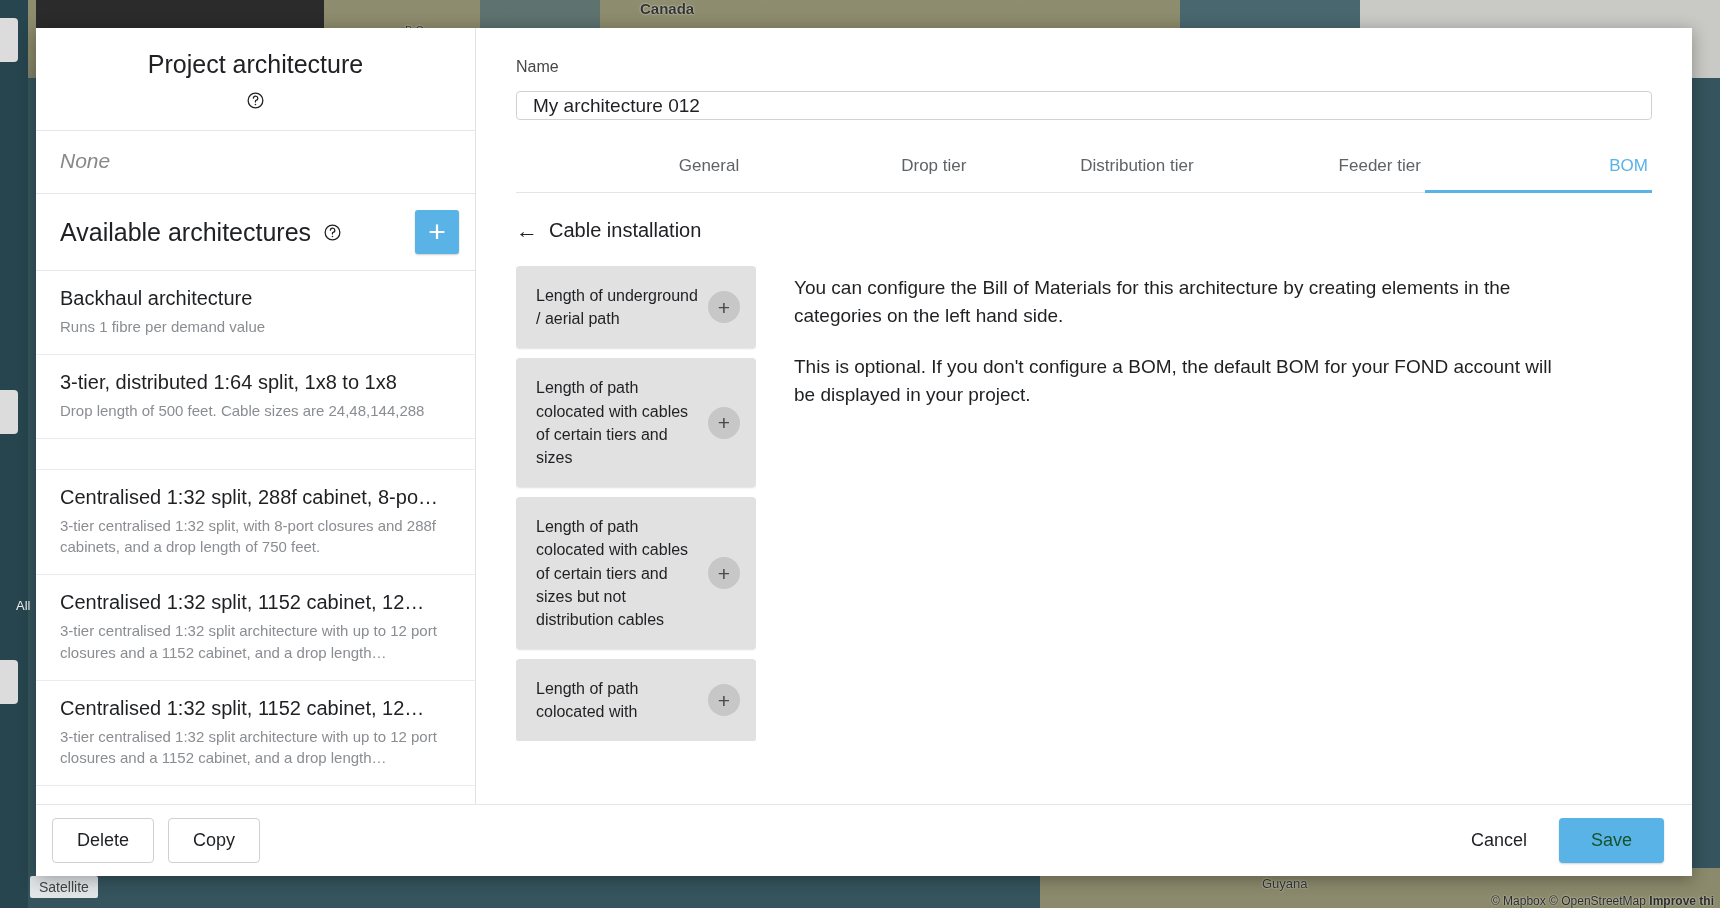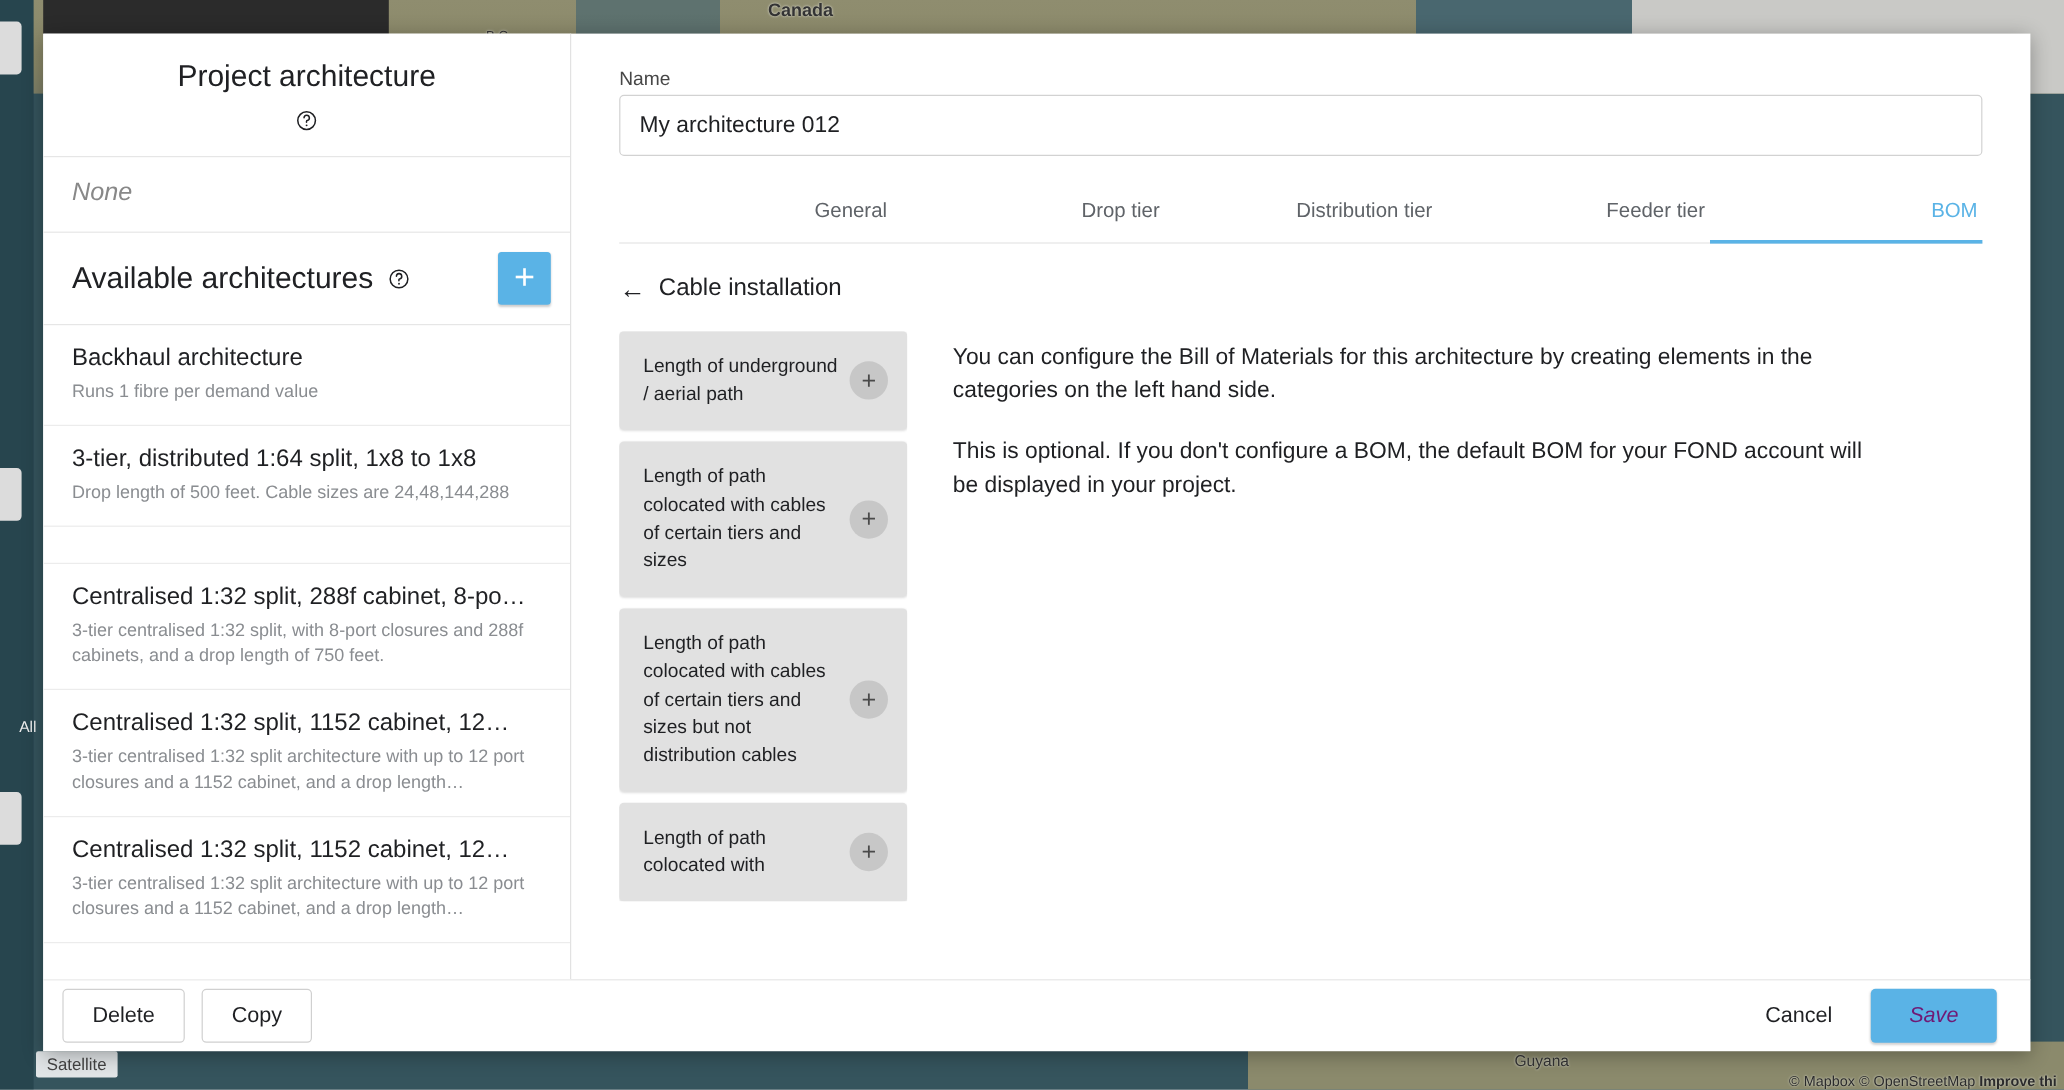--- a/index.html
+++ b/index.html
@@ -191,23 +191,23 @@
     display: flex; flex-direction: column;
     overflow-y: auto;
     padding: 0;
     position: relative;
   }
   #right-col::-webkit-scrollbar { width: 10px; }
   #right-col::-webkit-scrollbar-track { background: #fff; }
   #right-col::-webkit-scrollbar-thumb { background: #c4c4c4; border-radius: 6px; }
 
   #name-block { padding: 30px 40px 0 40px; }
-  #name-label { font-size: 16px; color: #474747; margin-bottom: 3px; }
+  #name-label { font-size: 16px; color: #474747; margin-bottom: 15px; }
   #name-input {
-    width: 100%; height: 51px;
+    width: 100%; height: 29px;
     padding: 0 16px;
     font-size: 19px; color: #1f2023;
     border: 1px solid #d2d2d2; border-radius: 4px;
     background: #fff;
     font-family: "Liberation Sans", sans-serif;
     outline: none;
   }
   #tabs {
     display: flex;
     margin: 26px 40px 0 40px;
@@ -265,21 +265,21 @@
   #bom-info { flex: 1 1 auto; min-width: 0; padding-top: 8px; }
   #bom-info p {
     font-size: 19px; color: #1f2023; line-height: 1.45;
     margin-bottom: 24px;
     max-width: 760px;
   }
 
   
   #modal-footer {
     flex: 0 0 auto;
-    height: 60px;
+    height: 72px;
     background: #fff;
     border-top: 1px solid #e6e6e6;
     display: flex; align-items: center;
     padding: 0 28px 0 16px;
     gap: 14px;
   }
   .btn {
     font-family: "Liberation Sans", sans-serif;
     font-size: 18px;
     border-radius: 4px;
@@ -288,24 +288,23 @@
   .btn-outline {
     background: #fff; color: #1f2023;
     border: 1px solid #d0d0d0;
     padding: 11px 24px;
   }
   .btn-text {
     background: transparent; border: none;
     color: #1f2023; padding: 11px 18px;
   }
   .btn-primary {
-    background: #5ab3e6; color: #701a75;
+    background: #5ab3e6; color: #14532d;
     border: none; padding: 12px 32px;
     box-shadow: 0 1px 2px rgba(0,0,0,.18);
-    font-style: italic;
   }
   #footer-spacer { flex: 1 1 auto; }
 </style>
 </head>
 <body>
 
 <div id="map-bg">
   <div class="map-land north"></div>
   <div class="map-water-ne"></div>
   <div class="map-water-nw"></div>

